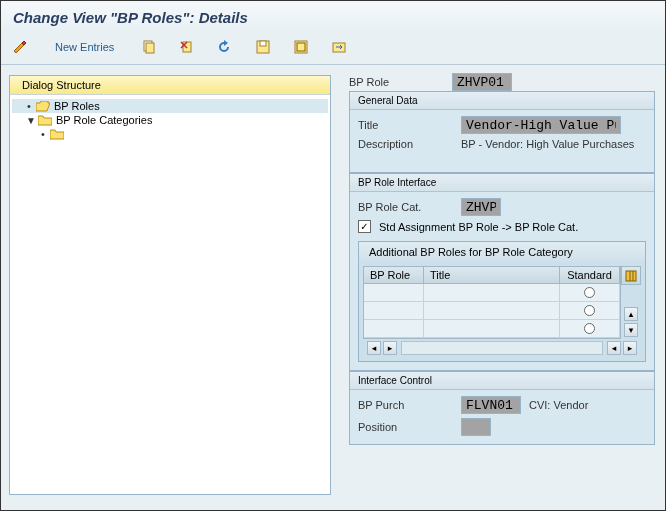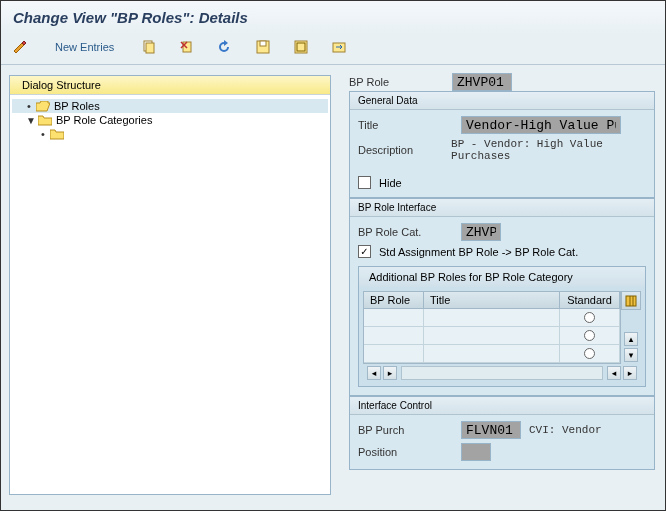--- a/index.html
+++ b/index.html
@@ -37,21 +37,21 @@
   .grid-row > div { border-right: 1px solid #c4d4dc; padding: 1px 6px; }
   .col-role { width: 60px; }
   .col-title { flex: 1; }
   .col-std { width: 60px; display:flex; align-items:center; justify-content:center; }
   .col-cfg { width: 20px; display:flex; align-items:center; justify-content:center; background: linear-gradient(#dce8ee,#c8d8e0); }
   .radio { width: 11px; height: 11px; border: 1px solid #666; border-radius: 50%; background: #fff; }
   .hscroll { display: flex; align-items: center; gap: 2px; padding: 2px 4px; justify-content: space-between; }
   .sc-btn { width: 14px; height: 14px; background: linear-gradient(#f0f4f6,#d4e0e6); border: 1px solid #a0b8c8; display:inline-flex; align-items:center; justify-content:center; font-size:9px; cursor:pointer; }
   .sc-track { flex:1; height: 14px; background: #e0ecf0; border:1px solid #b0c4d0; margin: 0 2px; position:relative; }
   .vscroll { display:flex; flex-direction:column; gap:2px; align-items:center; padding: 2px; }
-  .static-text { color: #333; font-family: Liberation Mono, monospace; }
+  .static-text { color: #333; }
   svg { display:block; }
 </style>
 </head>
 <body>
 
 <div class="title-bar">Change View "BP Roles": Details</div>
 
 <div class="toolbar">
   <span class="icon">
     <svg width="16" height="16">
@@ -140,24 +140,20 @@
 
     <div class="group">
       <div class="group-title">General Data</div>
       <div class="row" style="margin-bottom:4px">
         <span class="field-label">Title</span>
         <input class="field-input" style="width: 160px;" value="Vendor-High Value Purch.">
       </div>
       <div class="row" style="margin-bottom:14px">
         <span class="field-label">Description</span>
         <span class="static-text">BP - Vendor: High Value Purchases</span>
-      </div>
-      <div class="row">
-        <span class="checkbox"></span>
-        <span>Hide</span>
       </div>
     </div>
 
     <div class="group">
       <div class="group-title">BP Role Interface</div>
       <div class="row" style="margin-bottom:4px">
         <span class="field-label">BP Role Cat.</span>
         <input class="field-input" style="width: 40px;" value="ZHVPRC">
       </div>
       <div class="row">

